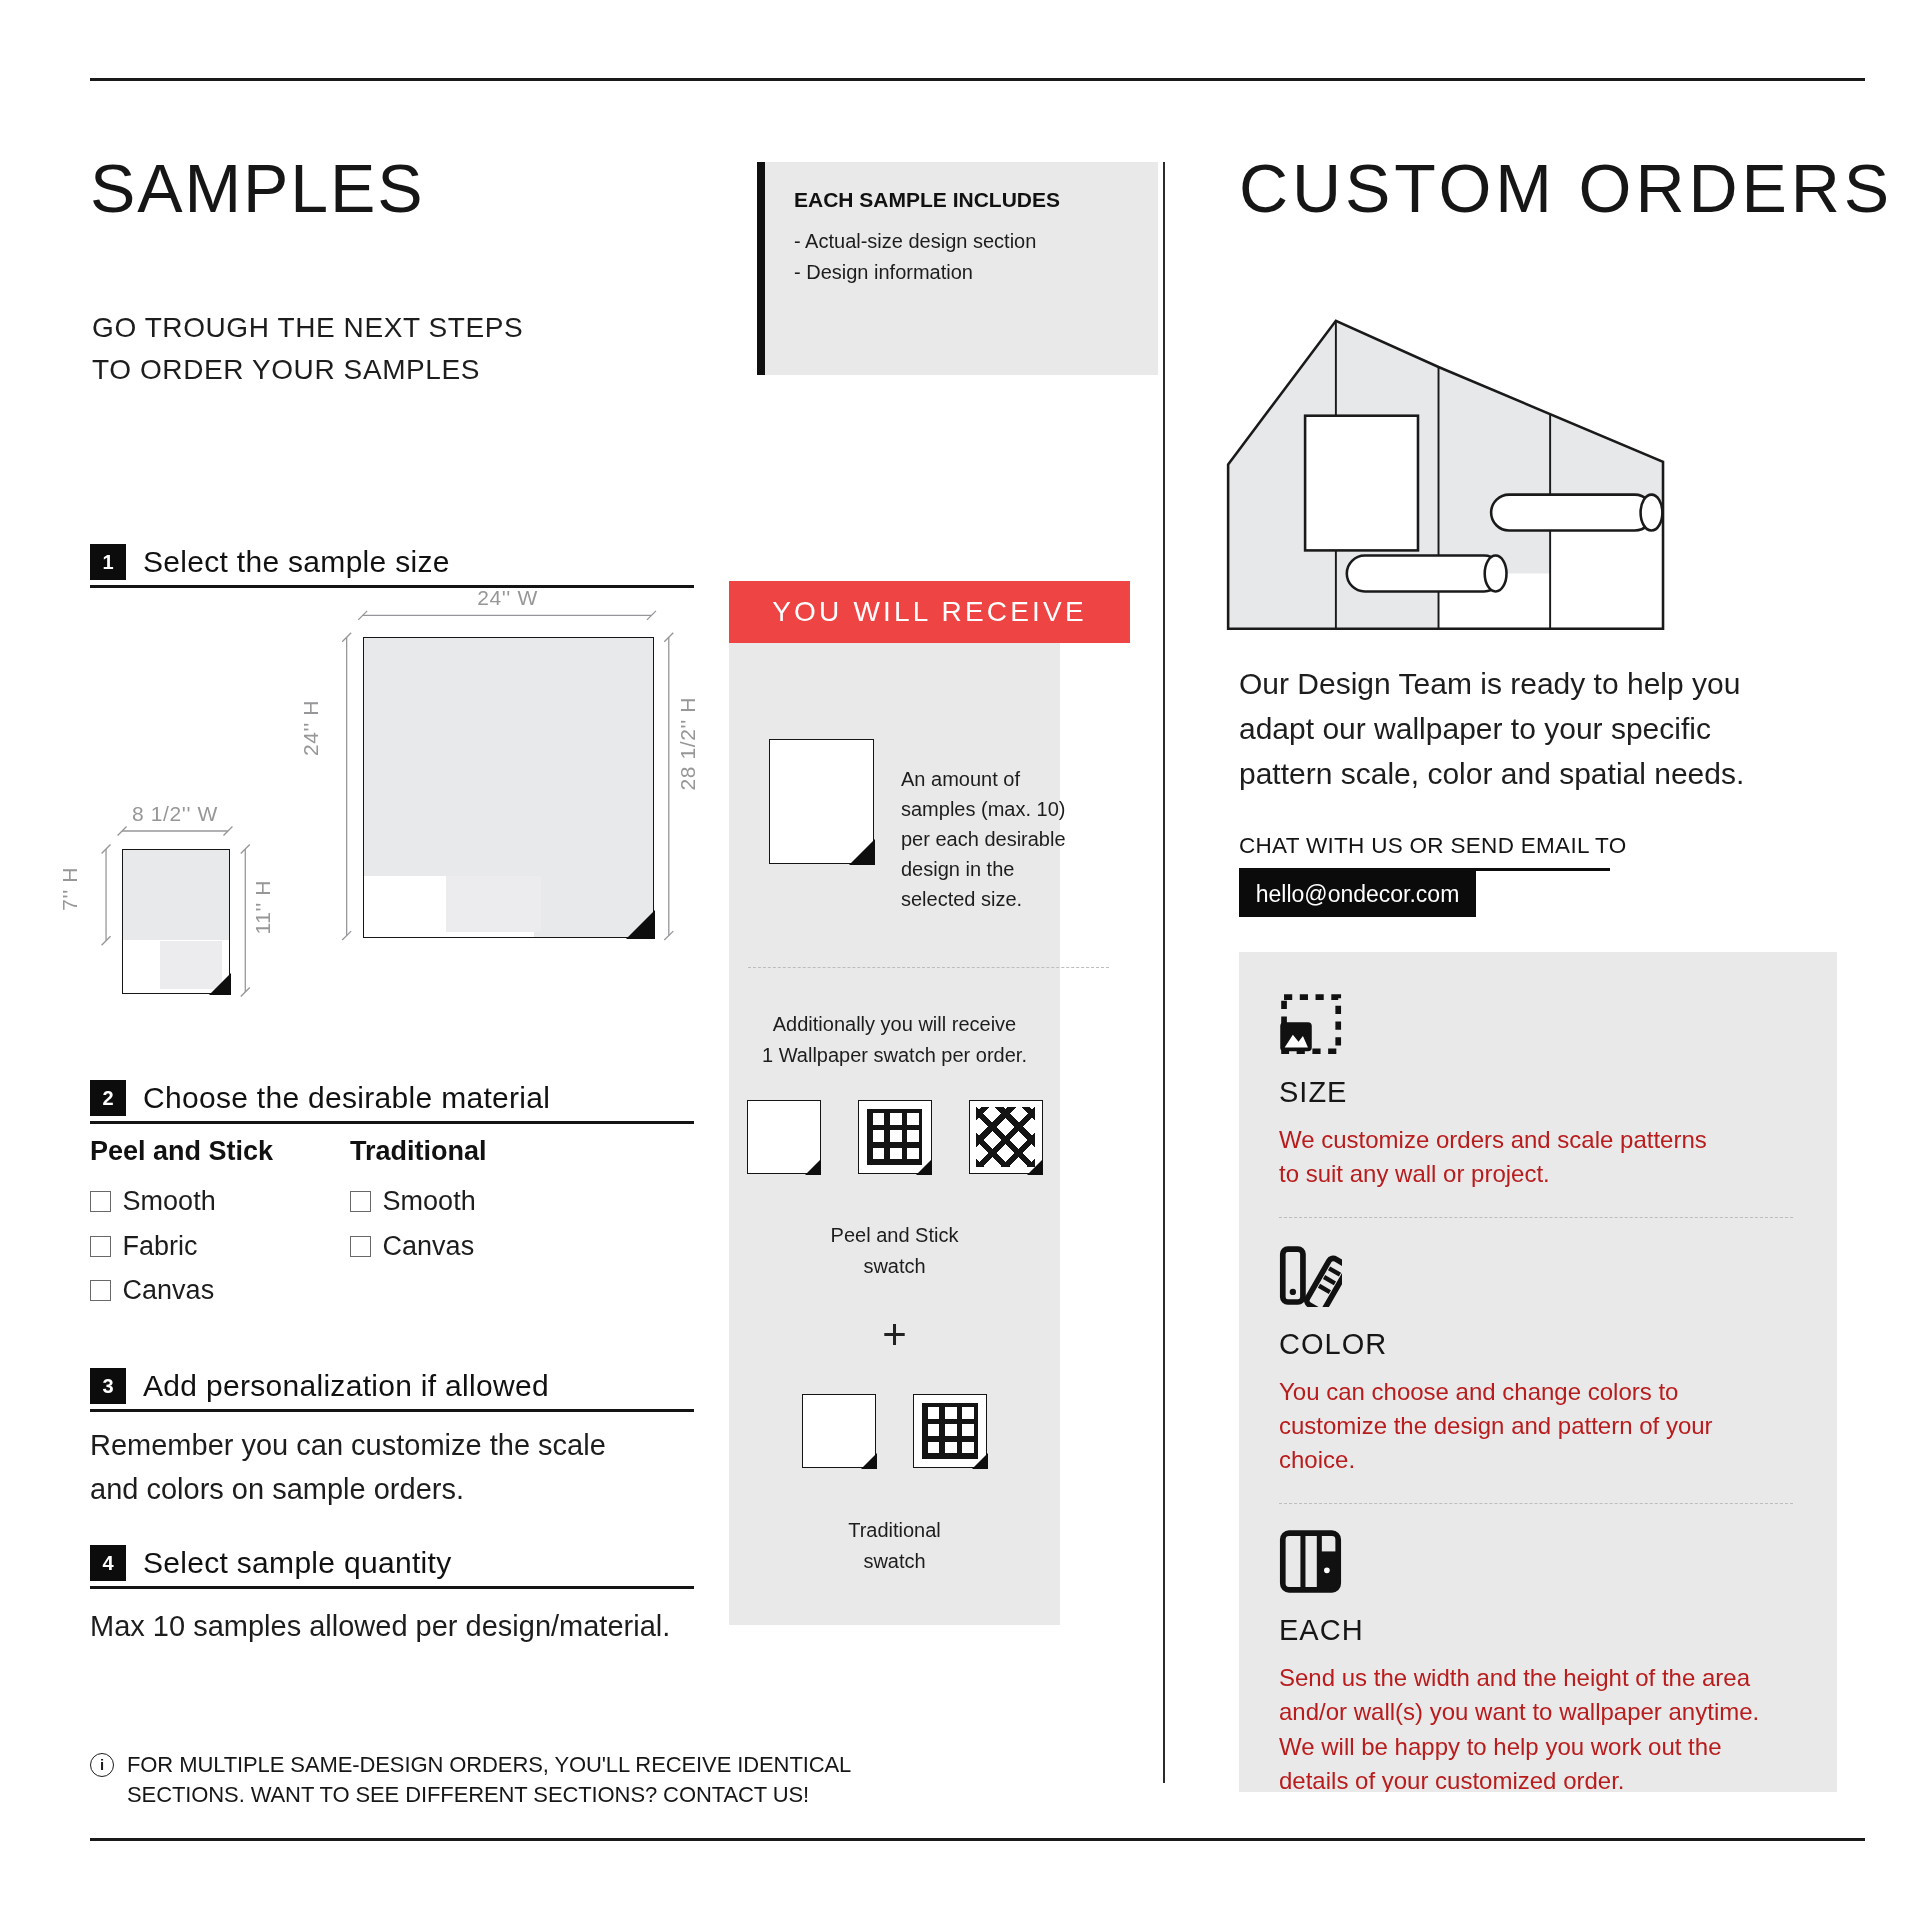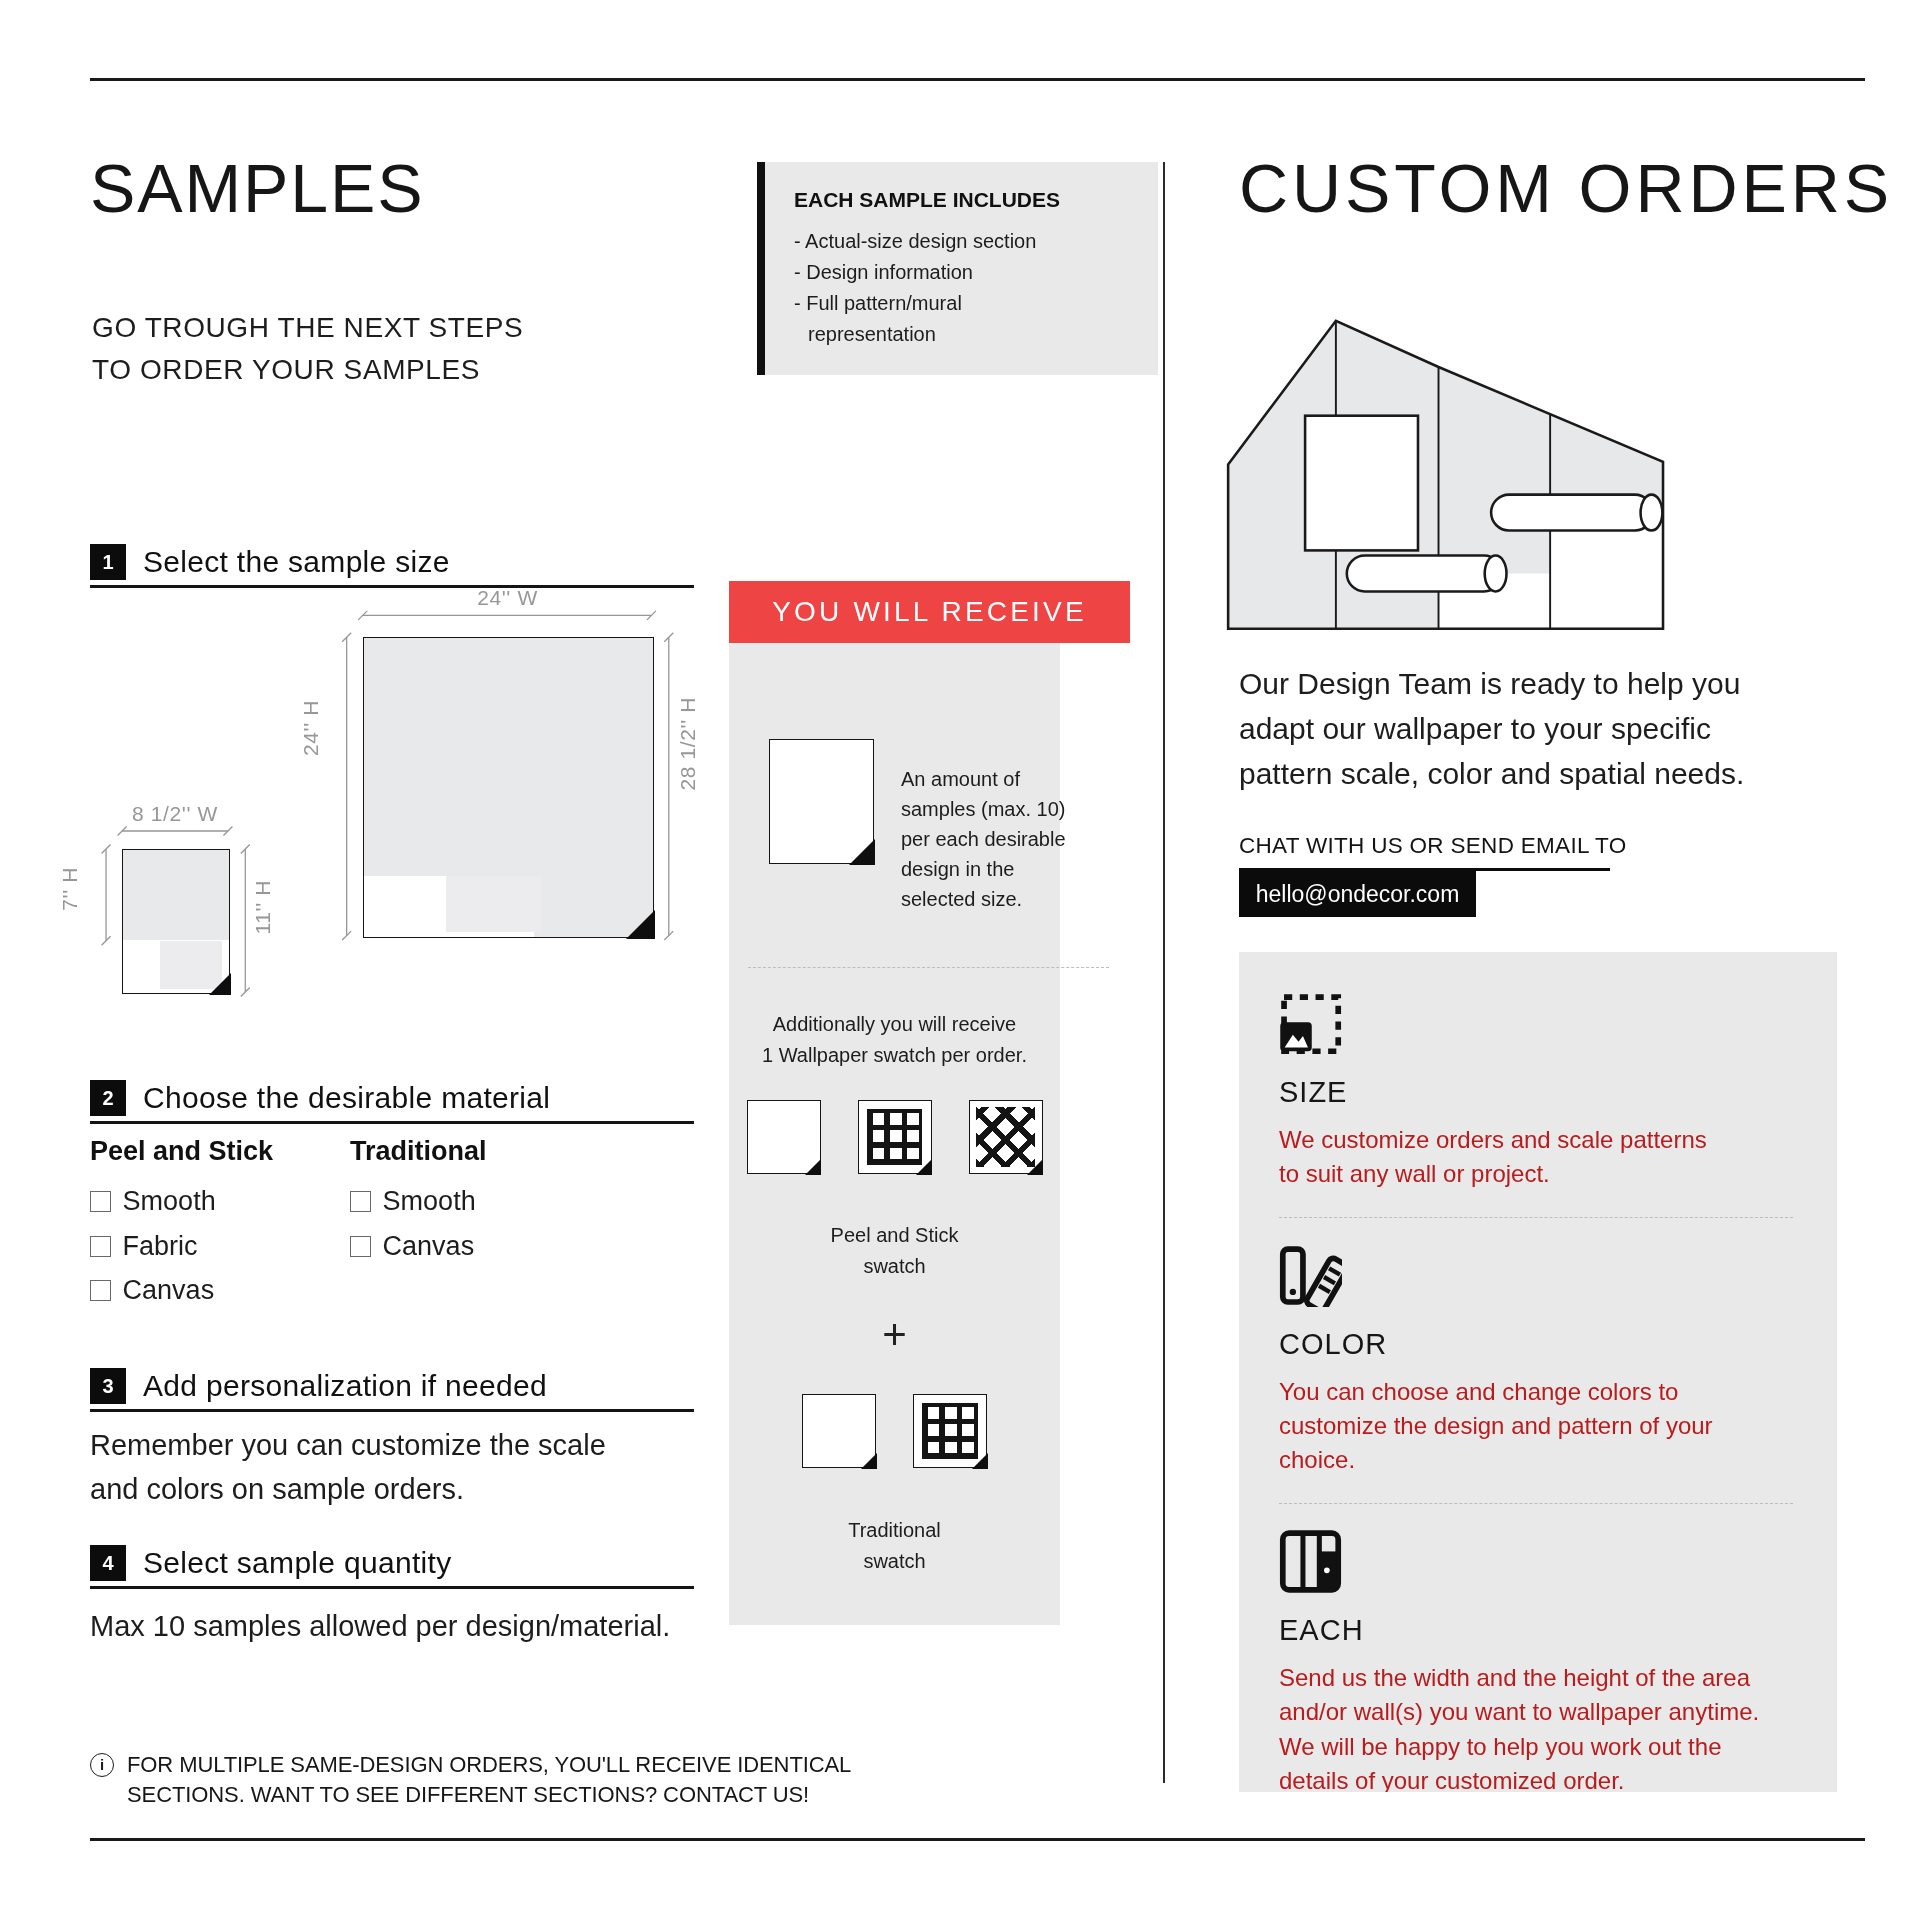--- a/index.html
+++ b/index.html
@@ -95,21 +95,20 @@
   <div class="big-title" style="left:90px;top:149px;">SAMPLES</div>
   <div class="subtitle" style="left:92px;top:307px;">
     <div>GO TROUGH THE NEXT STEPS</div>
     <div>TO ORDER YOUR SAMPLES</div>
   </div>
 
   <div class="includes-box">
     <div class="includes-title">EACH SAMPLE INCLUDES</div>
     <div class="includes-item">- Actual-size design section</div>
     <div class="includes-item">- Design information</div>
-    <div class="includes-item" style="width:270px;">- Full pattern/mural representation</div>
   </div>
 
   <div class="step" style="left:90px;top:544px;">
     <div class="step-num">1</div>
     <div class="step-label">Select the sample size</div>
     <div class="step-underline"></div>
   </div>
 
   <div class="diagram">
     <svg width="616" height="462" style="position:absolute;left:0;top:0;" viewBox="0 0 960 720">
@@ -190,21 +189,21 @@
       <span class="mat-label">Smooth</span>
     </div>
     <div class="mat-row">
       <span class="checkbox"></span>
       <span class="mat-label">Canvas</span>
     </div>
   </div>
 
   <div class="step" style="left:90px;top:1368px;">
     <div class="step-num">3</div>
-    <div class="step-label">Add personalization if needed</div>
+    <div class="step-label">Add personalization if allowed</div>
     <div class="step-underline"></div>
   </div>
   <div class="body-text" style="left:90px;top:1424px;">
     <div>Remember you can customize the scale</div>
     <div>and colors on sample orders.</div>
   </div>
 
   <div class="step" style="left:90px;top:1545px;">
     <div class="step-num">4</div>
     <div class="step-label">Select sample quantity</div>

